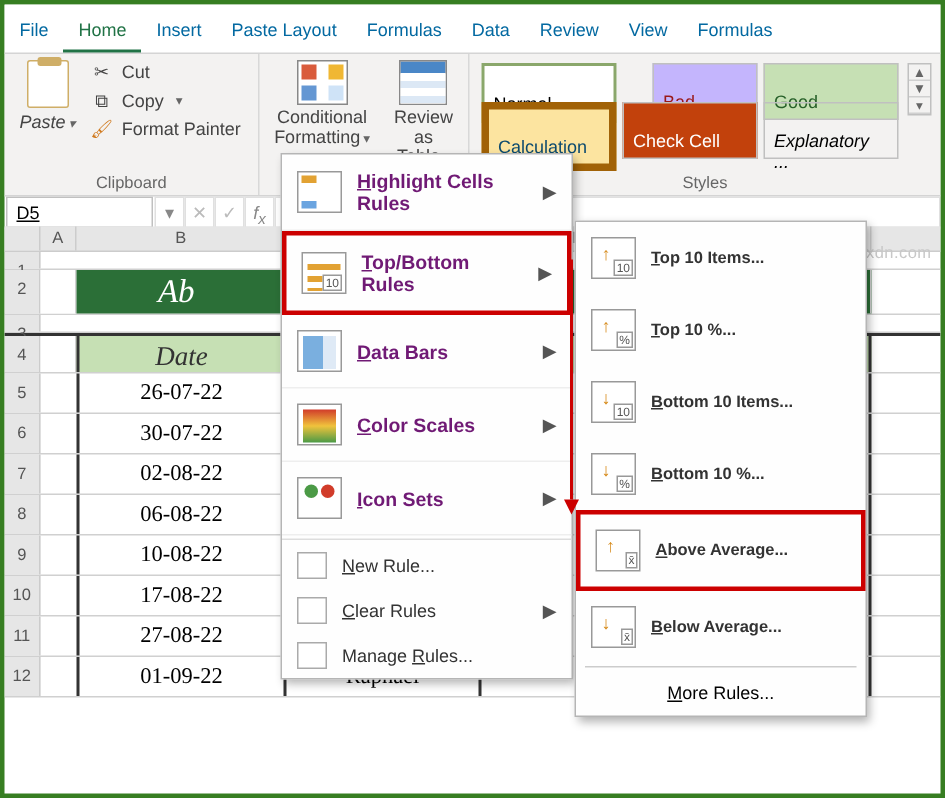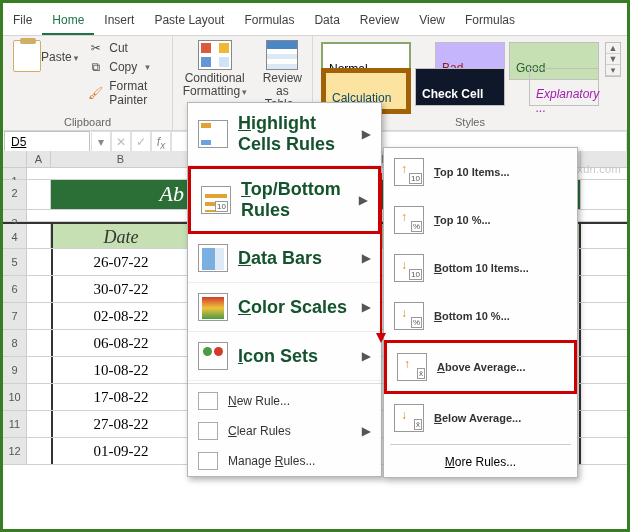--- a/index.html
+++ b/index.html
@@ -1,31 +1,31 @@
 <!DOCTYPE html>
 <html><head>
 <meta charset="utf-8">
 <style>
 * { box-sizing: border-box; font-family: "Segoe UI", Arial, sans-serif; }
 body { margin: 0; background: #fff; font-size: 12px; width: 630px; }
 .outer { border: 3px solid #377e22; width: 630px; height: 532px; position: relative; overflow: hidden; background: #fff; }
 
 
 .tabs { display: flex; background: #fff; padding: 4px 0 0 0; border-bottom: 1px solid #d4d4d4; }
-.tab { padding: 6px 10px; color: #404040; cursor: pointer; }
+.tab { padding: 6px 10px; color: #0369a1; cursor: pointer; }
 .tab.active { color: #217346; border-bottom: 2px solid #217346; }
 
 
 .ribbon { background: #f3f2f1; border-bottom: 1px solid #d4d4d4; display: flex; height: 95px; }
 .group { border-right: 1px solid #d8d8d8; padding: 2px 6px 0 6px; display: flex; flex-direction: column; }
 .group-inner { flex: 1; display: flex; align-items: flex-start; gap: 4px; }
 .group-label { text-align: center; color: #666; font-size: 11px; padding: 2px 0; }
 
 
-.paste-big { display: flex; flex-direction: row; align-items: center; color: #444; padding: 2px 4px; }
+.paste-big { display: flex; flex-direction: column; align-items: center; color: #444; padding: 2px 4px; font-style: italic; }
 .paste-icon { width: 28px; height: 32px; border: 1px solid #cfae67; background: #fff; border-radius: 2px; position: relative; }
 .paste-icon::before { content:""; position:absolute; top:-3px; left:6px; width:16px; height:6px; background:#cfae67; border-radius:2px; }
 .mini-stack { display:flex; flex-direction:column; gap:3px; padding-top:2px; font-size:12px; color:#444; }
 .mini-item { display:flex; align-items:center; gap:6px; padding:1px 2px; }
 .mini-icon { width:15px; height:14px; display:inline-flex; align-items:center; justify-content:center; font-size:12px; }
 .dd { font-size:9px; color:#666; margin-left:2px; }
 
 
 .big-btn { display:flex; flex-direction:column; align-items:center; padding:2px 4px; color:#444; }
 .big-btn .bicon { width:34px; height:30px; border:1px solid #888; background:#fff; position:relative; }
@@ -38,28 +38,28 @@
 .table-icon { width:32px; height:30px; border:1px solid #888; background:linear-gradient(#4a87c7 0 8px,#fff 8px 100%); position:relative; }
 .table-icon::before { content:""; position:absolute; inset:8px 0 0 0; background:repeating-linear-gradient(#fff 0 5px,#dce8f5 5px 10px); }
 
 
 .sty-grid { display:grid; grid-template-columns: 90px 90px 90px; grid-template-rows: 24px 24px; gap:2px 4px; margin:4px 2px; }
 .sty-cell { border:1px solid #c0c0c0; padding:18px 6px; font-size:12px; }
 .sty-normal { border:2px solid #8aa76b; background:#fff; }
 .sty-bad { background:#c4b5fd; color:#9a1919;margin-left:20px; }
 .sty-good { background:#c6e0b4; color:#276029; }
 .sty-calc { background:#fce4a0; color:#0c4a6e; border:5px solid #a16207; }
-.sty-check { background:#0f172a; color:#fff;font-weight:bold; }
-.sty-expl { font-style:italic; color:#a21caf;margin-left:20px; }
+.sty-check { background:#c2410c; color:#fff; }
+.sty-expl { font-style:italic; color:#000000; }
 .scrl { width:16px; display:flex; flex-direction:column; border:1px solid #c0c0c0; margin:4px 0; }
 .scrl span { flex:1; text-align:center; font-size:9px; color:#666; border-bottom:1px solid #d0d0d0; }
 
 
 .fxbar { display:flex; border-bottom:1px solid #d4d4d4; height:22px; }
-.namebox { width:86px; border:1px solid #c0c0c0; padding:3px 6px; background:#fff; margin:0 1px;text-decoration:underline; }
+.namebox { width:98px; border:1px solid #c0c0c0; padding:3px 6px; background:#fff; margin:0 1px;text-decoration:underline; }
 .fx-icn { width:20px; text-align:center; color:#888; border:1px solid #e0e0e0; line-height:20px; }
 .fxinput { flex:1; border:1px solid #e0e0e0; }
 
 
 .sheet { position:absolute; top:148px; left:0; right:0; bottom:0; }
 .colhdrs { display:flex; background:#e6e6e6; border-bottom:1px solid #ccc; }
 .gutter { width:24px; border-right:1px solid #ccc; background:#e6e6e6; }
 .ch { flex:0 0 auto; text-align:center; font-size:11px; color:#555; padding:2px 0; border-right:1px solid #ccc; }
 .ch.A { width:24px; } .ch.B { width:140px; } .ch.C { width:130px; } .ch.D { width:130px; } .ch.E { width:130px; }
 .rows { }
@@ -75,21 +75,21 @@
 .databox { border-top:2px solid #333; }
 .row1 { height:12px; }
 .row1 .cell { border:none; }
 .row2 { height:30px; }
 
 
 .menu { position:absolute; background:#fefefe; border:1px solid #b5b5b5; box-shadow:2px 3px 6px rgba(0,0,0,.3); }
 .menu1 { left:184px; top:99px; width:195px; }
 .menu1 .mitem { display:flex; align-items:center; gap:10px; padding:10px 10px; border-bottom:1px solid #eee; }
 .menu1 .micon { width:30px; height:28px; border:1px solid #999; background:#fff; display:flex; align-items:center; justify-content:center; position:relative; }
-.menu1 .mlabel { flex:1; font-size:18px; font-weight:600; color:#14532d; }
+.menu1 .mlabel { flex:1; font-size:13px; font-weight:600; color:#701a75; }
 .menu1 .arrow { color:#555; font-size:12px; }
 .menu1 .small { display:flex; align-items:center; gap:10px; padding:6px 10px; font-size:12px; color:#333; }
 .menu1 .small .sicon { width:20px; height:18px; border:1px solid #aaa; background:#fff; display:inline-block; }
 .menu1 .small u { text-decoration: underline; }
 .menu1 .sep { height:1px; background:#ddd; margin:2px 0; }
 .menu1 .hl-sel { border:3px solid #cc0000; }
 
 
 .icon-hc::before{content:"";position:absolute;left:2px;top:2px;width:10px;height:5px;background:#e2a233;}
 .icon-hc::after{content:"";position:absolute;left:2px;bottom:2px;width:10px;height:5px;background:#6aa4e0;}
@@ -223,21 +223,21 @@
           <div class="rh">1</div>
           <div class="cell A"></div>
           <div class="cell B"></div>
           <div class="cell C"></div>
           <div class="cell D"></div>
           <div class="cell E"></div>
         </div>
         <div class="row row2 title-row">
           <div class="rh">2</div>
           <div class="cell A" style="background:#fff"></div>
-          <div class="cell B title-text" style="text-align:right;padding-right:6px">Ab</div>
+          <div class="cell B title-text" style="text-align:center;padding-right:6px">Ab</div>
           <div class="cell C"></div>
           <div class="cell D"></div>
           <div class="cell E"></div>
         </div>
         <div class="row row1">
           <div class="rh">3</div>
           <div class="cell A"></div>
           <div class="cell B"></div>
           <div class="cell C"></div>
           <div class="cell D"></div>

